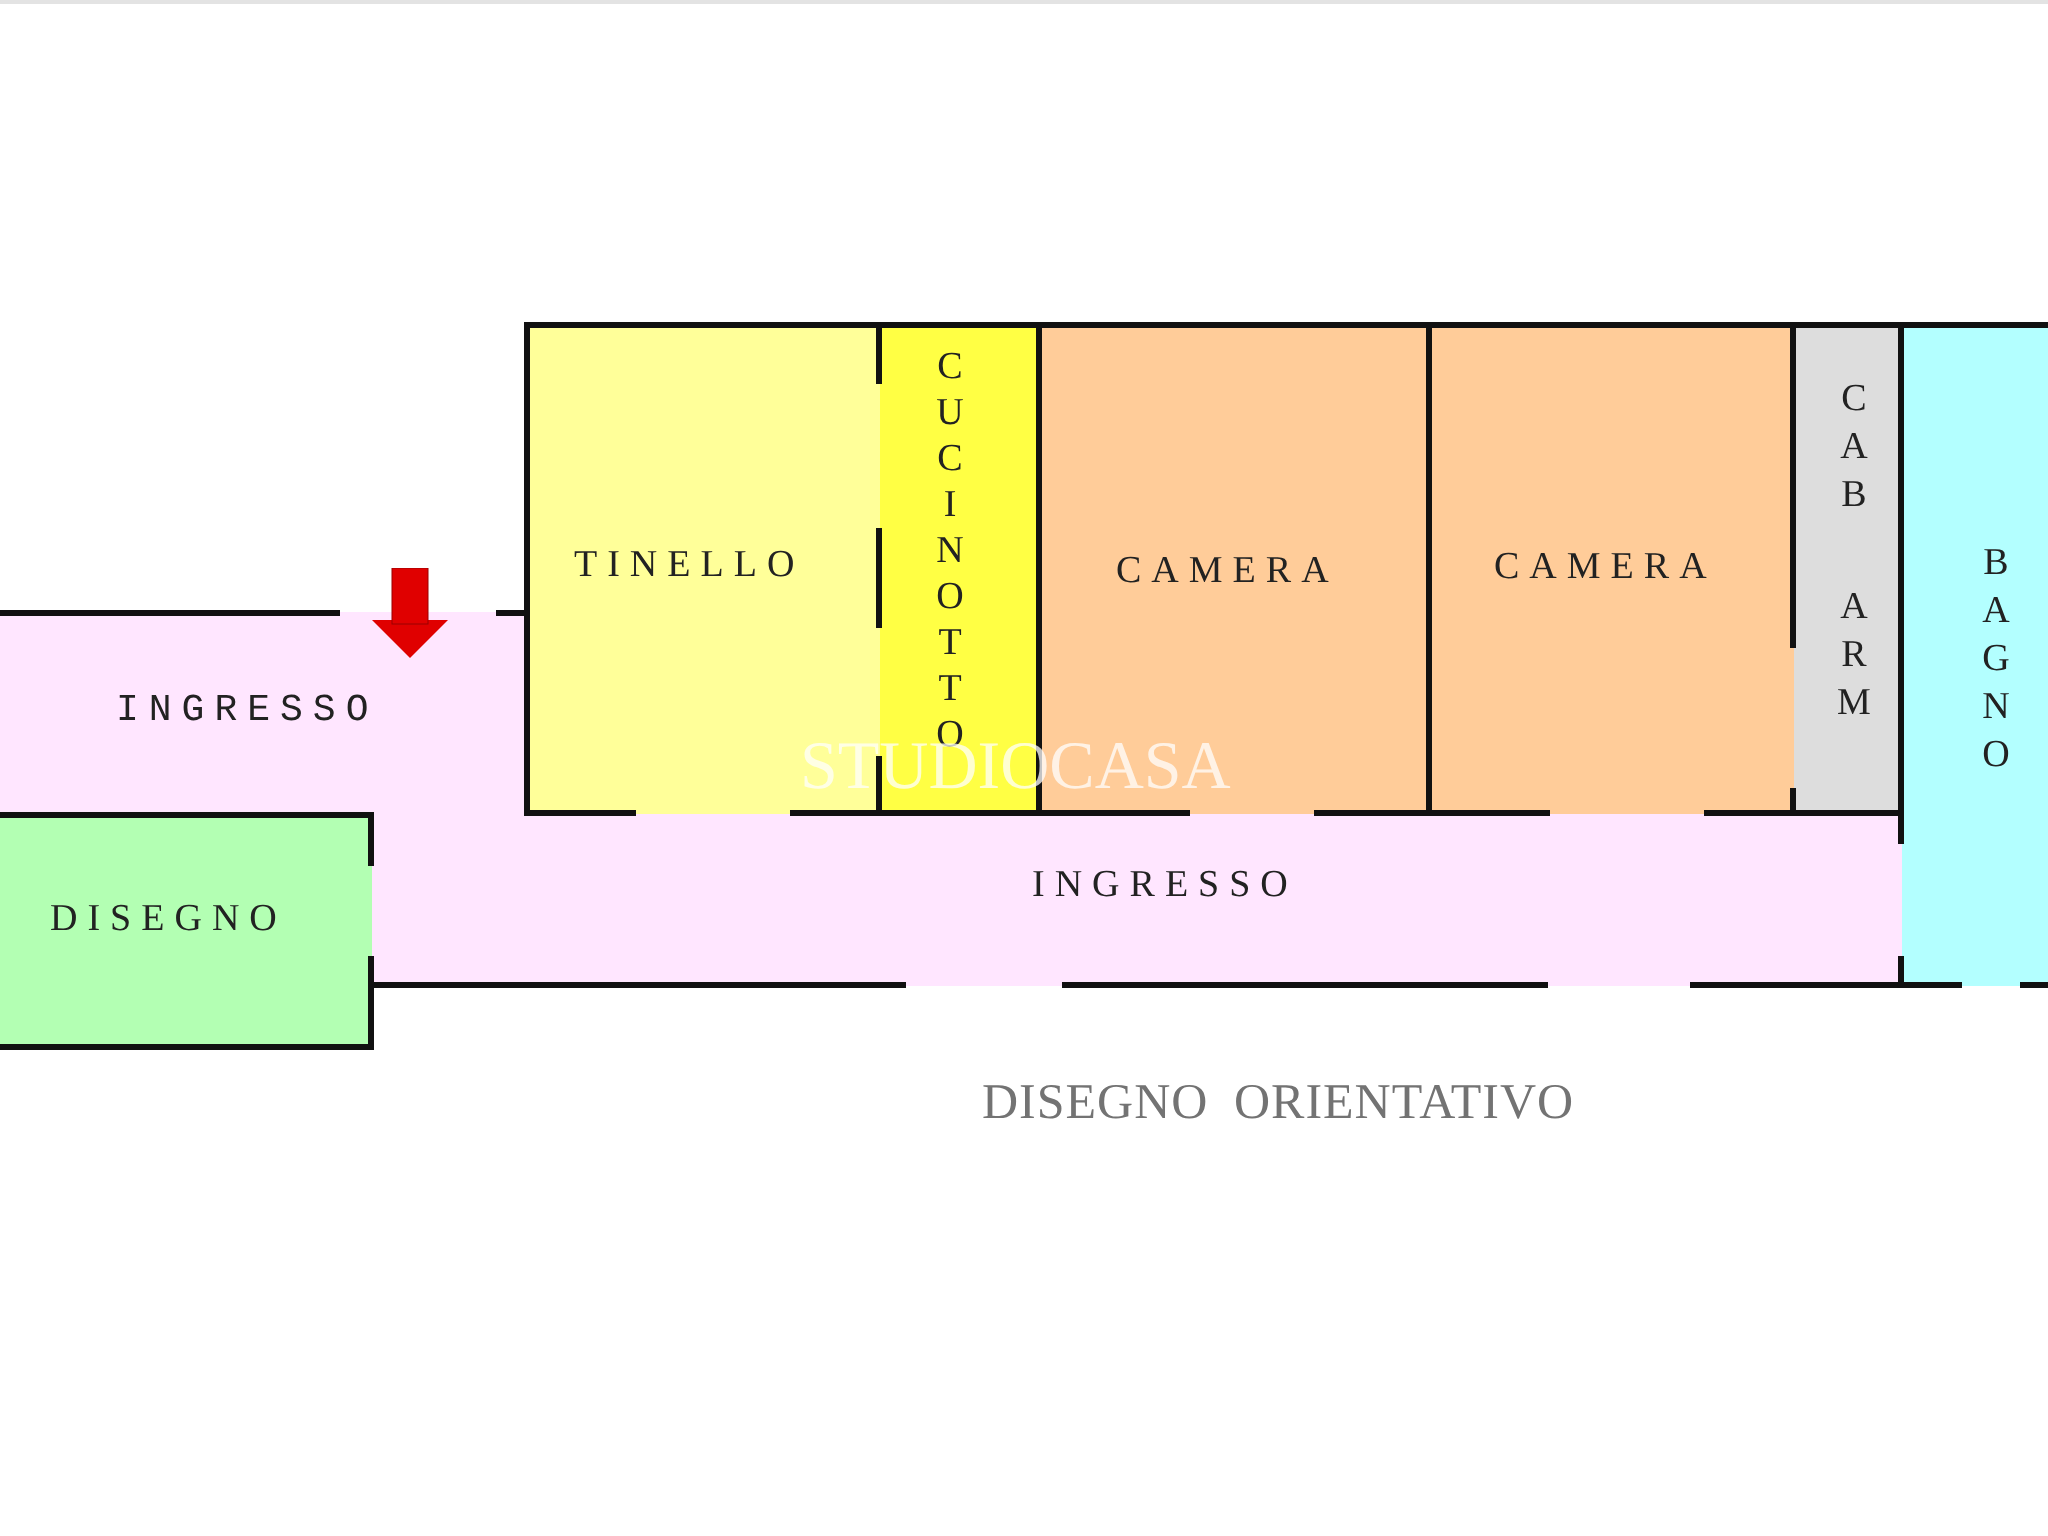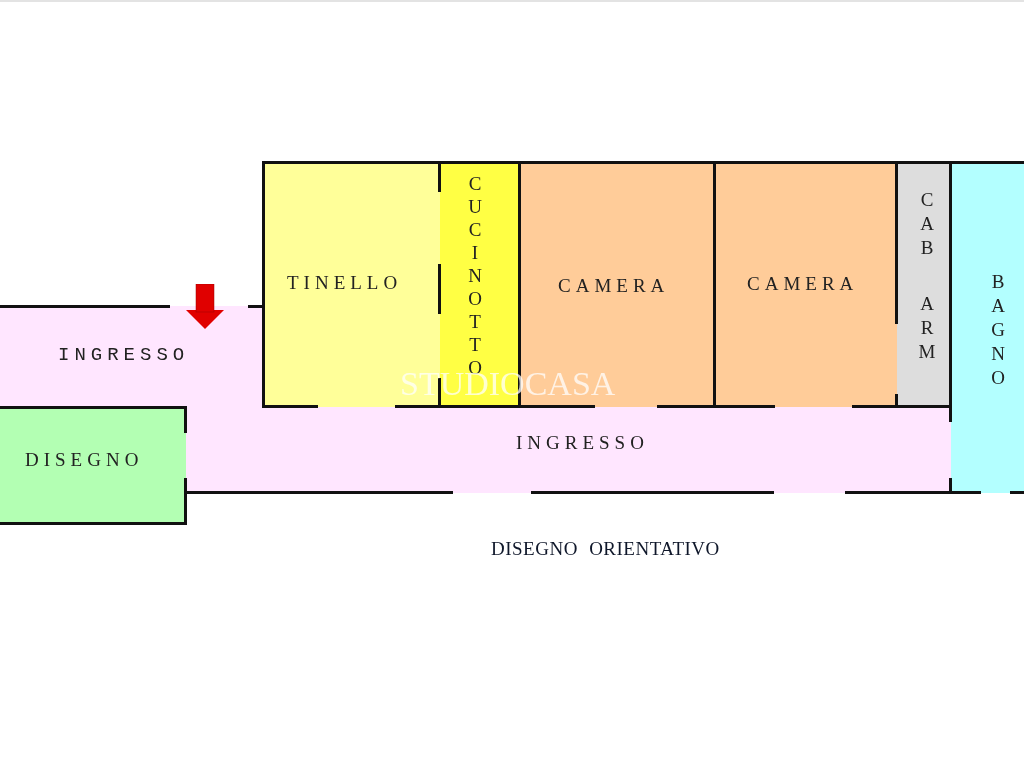--- a/index.html
+++ b/index.html
@@ -5,21 +5,21 @@
   html, body { margin:0; padding:0; }
   body { width:1024px; height:768px; background:#ffffff; position:relative; overflow:hidden;
          font-family:"Liberation Serif","DejaVu Serif",serif; }
   .topline { position:absolute; left:0; top:0; width:1024px; height:2px; background:#e3e3e3; }
   .room { position:absolute; box-sizing:border-box; }
   .wall { position:absolute; background:#111; }
   .label { position:absolute; color:#222; font-size:19px; letter-spacing:5px; white-space:nowrap;text-align:right; }
   .vlabel { position:absolute; color:#222; font-size:19px; line-height:23px; text-align:center; width:30px; }
   .vlabel span { display:block; }
   .watermark { position:absolute; color:rgba(255,255,255,0.75); font-size:34px; letter-spacing:0px; }
-  .caption { position:absolute; font-size:19px; color:#0f172a; letter-spacing:0.5px; word-spacing:6px; }
+  .caption { position:absolute; font-size:25px; color:#737373; letter-spacing:0.5px; word-spacing:6px; }
   .arrow { position:absolute; }
 </style>
 </head>
 <body>
 
 <div class="topline"></div>
 
 <div class="room" style="left:0;top:306px;width:262px;height:102px;background:#ffe6ff;"></div>
 <div class="room" style="left:185px;top:406px;width:766px;height:87px;background:#ffe6ff;"></div>
 <div class="room" style="left:262px;top:162px;width:178px;height:245px;background:#ffff99;"></div>

